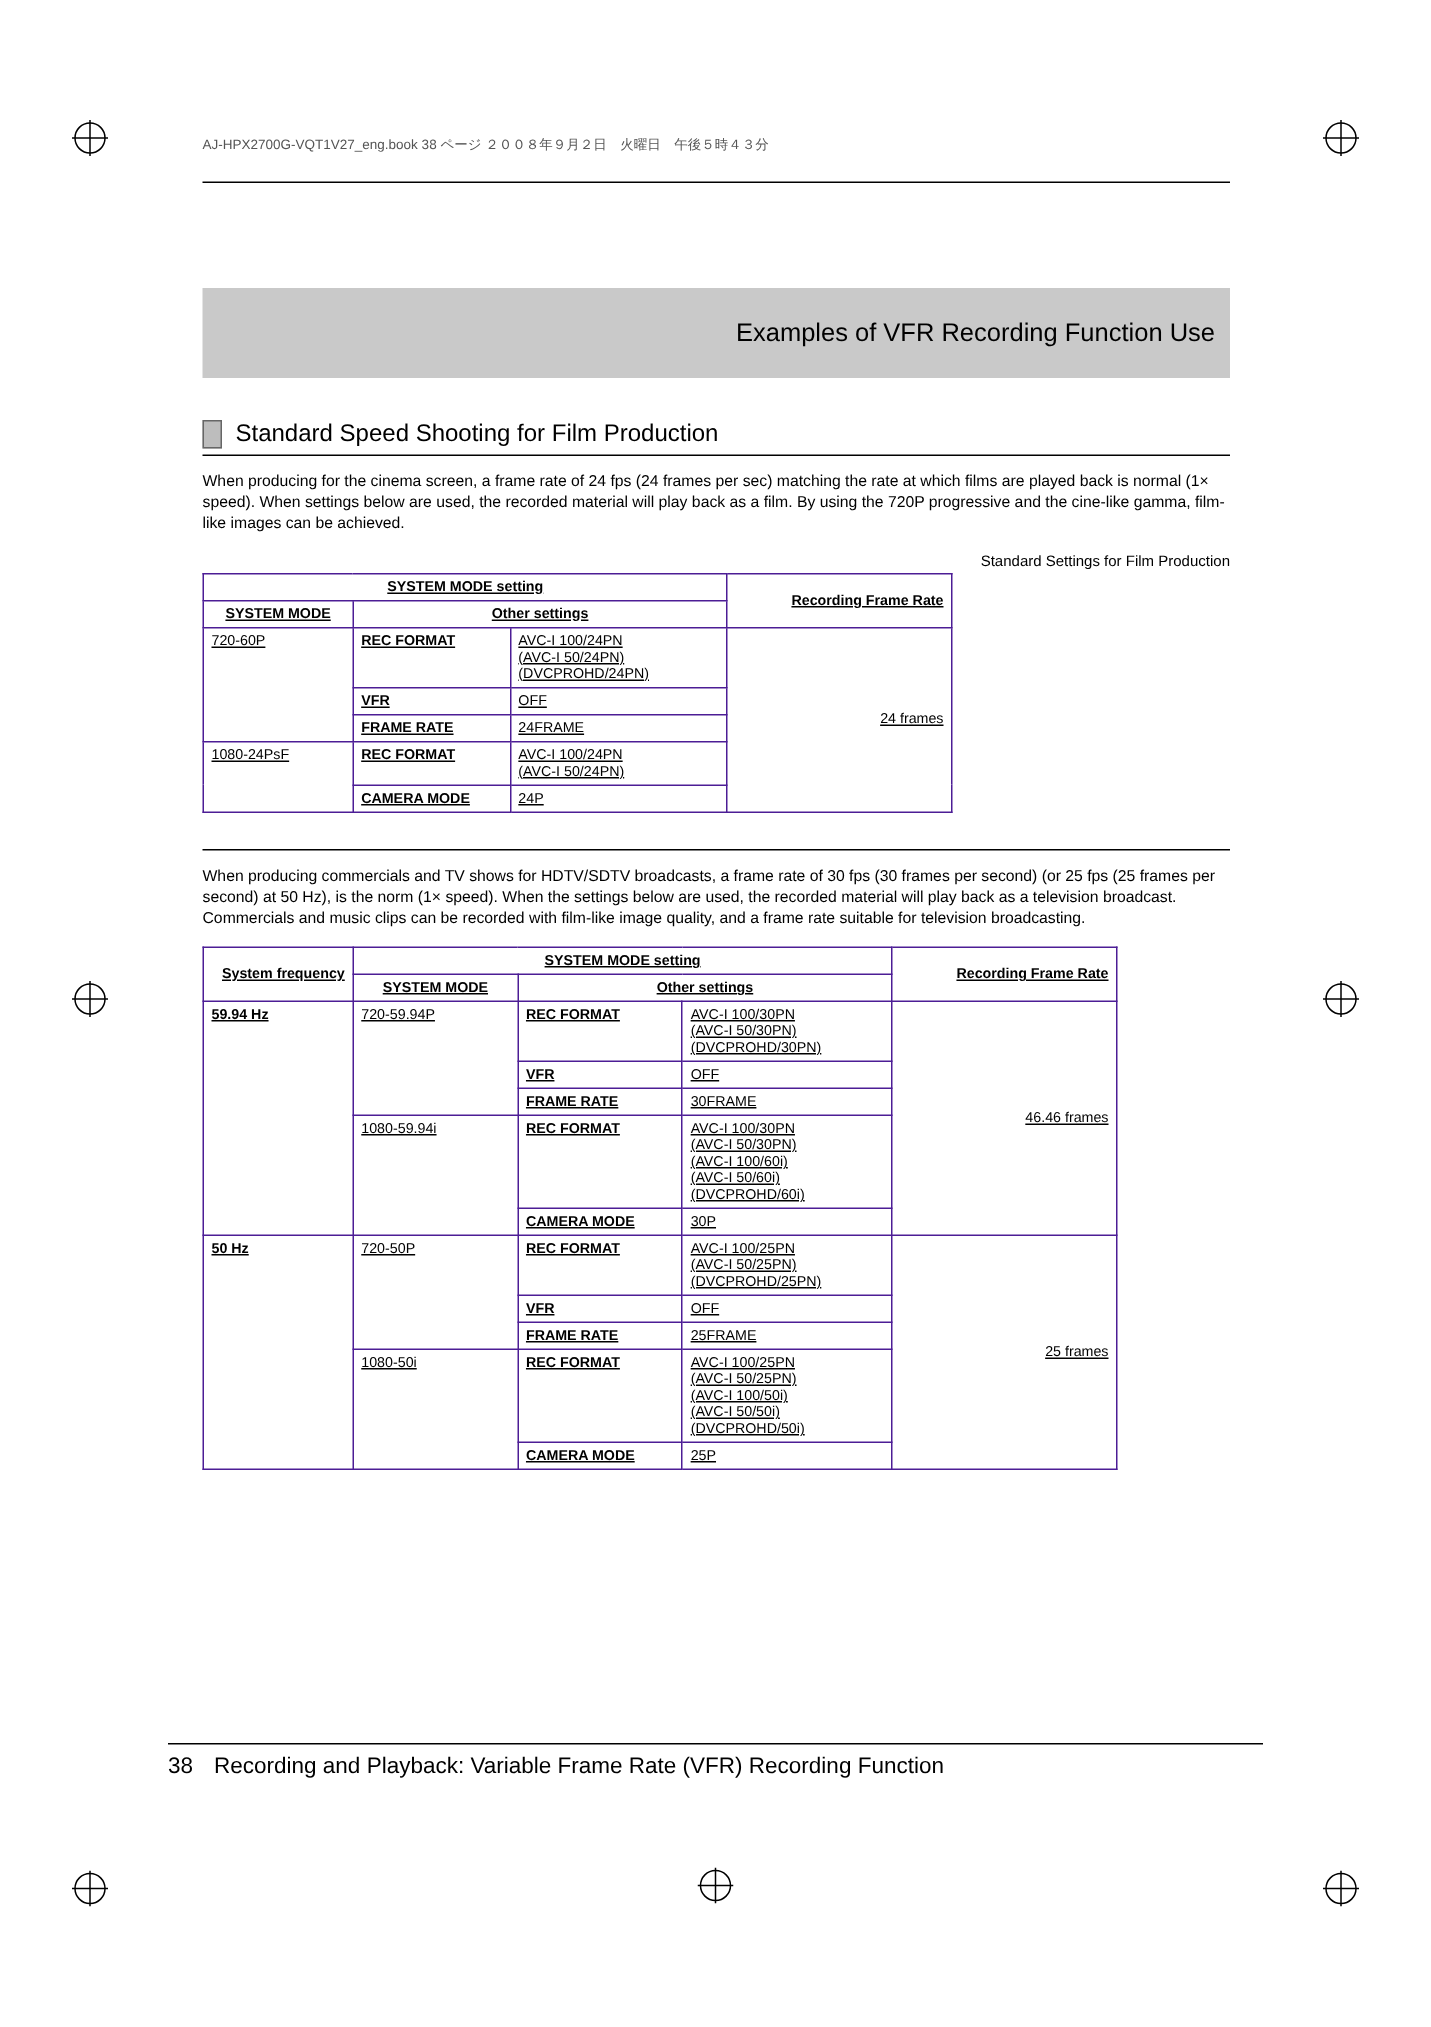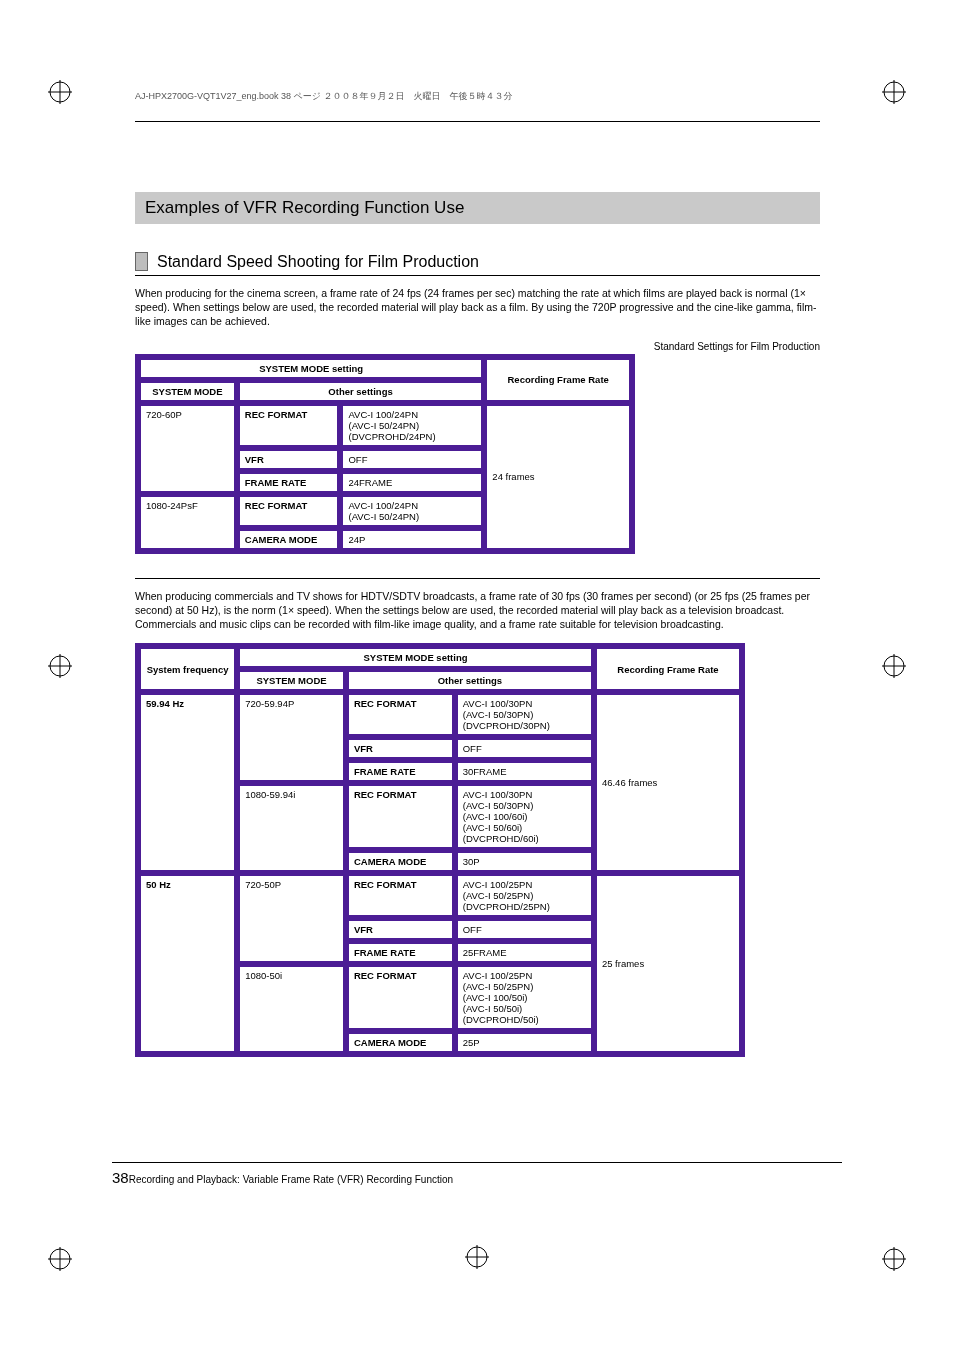--- a/index.html
+++ b/index.html
@@ -38,23 +38,24 @@
   }
   .header-line {
     font-size: 9px;
     color: #555;
     padding-bottom: 18px;
     border-bottom: 1px solid #000;
     margin-bottom: 70px;
   }
   .main-title {
     background: #c9c9c9;
-    padding: 6px 10px;
+    padding: 20px 10px;
     font-size: 17px;
     margin-bottom: 28px;
+    text-align: right;
   }
   .sub-title {
     font-size: 16px;
     display: flex;
     align-items: center;
     margin: 10px 0 4px 0;
   }
   .sub-title .accent {
     width: 11px;
     height: 17px;
@@ -77,54 +78,56 @@
     font-size: 10px;
     font-weight: normal;
     margin: 4px 0 2px 0;
     text-align: right;
   }
   table {
     border-collapse: collapse;
     font-size: 9.5px;
   }
   th, td {
-    border: 6px solid #4c1d95;
+    border: 1px solid #4c1d95;
     padding: 3px 5px;
     text-align: left;
     vertical-align: top;
+    text-decoration: underline;
   }
   th { font-weight: bold; text-align: center; }
   .t1 { width: 500px; margin-bottom: 24px; }
   .t1 col.c1 { width: 100px; }
   .t1 col.c2 { width: 105px; }
   .t1 col.c3 { width: 145px; }
   .t1 col.c4 { width: 150px; }
 
   .t2 { width: 610px; margin-bottom: 24px; }
   .t2 col.c0 { width: 100px; }
   .t2 col.c1 { width: 110px; }
   .t2 col.c2 { width: 110px; }
   .t2 col.c3 { width: 140px; }
   .t2 col.c4 { width: 150px; }
 
-  .vmid { vertical-align: middle; }
+  .vmid { vertical-align: middle; text-align: right; }
   .bold { font-weight: bold; }
 
   .footer {
     position: absolute;
     bottom: 165px;
     left: 112px;
     width: 730px;
     border-top: 1px solid #000;
     padding-top: 6px;
     display: flex;
     align-items: baseline;
+    gap: 14px;
   }
   .footer .pagenum { font-size: 15px; }
-  .footer .breadcrumb { font-size: 10px; }
+  .footer .breadcrumb { font-size: 15px; }
 </style>
 </head>
 <body>
 
 <div class="page">
 
   <div class="reg-mark reg-tl"><svg viewBox="0 0 24 24">
         <circle cx="12" cy="12" r="10" fill="none" stroke="#000"></circle>
         <line x1="0" y1="12" x2="24" y2="12" stroke="#000"></line>
         <line x1="12" y1="0" x2="12" y2="24" stroke="#000"></line>

